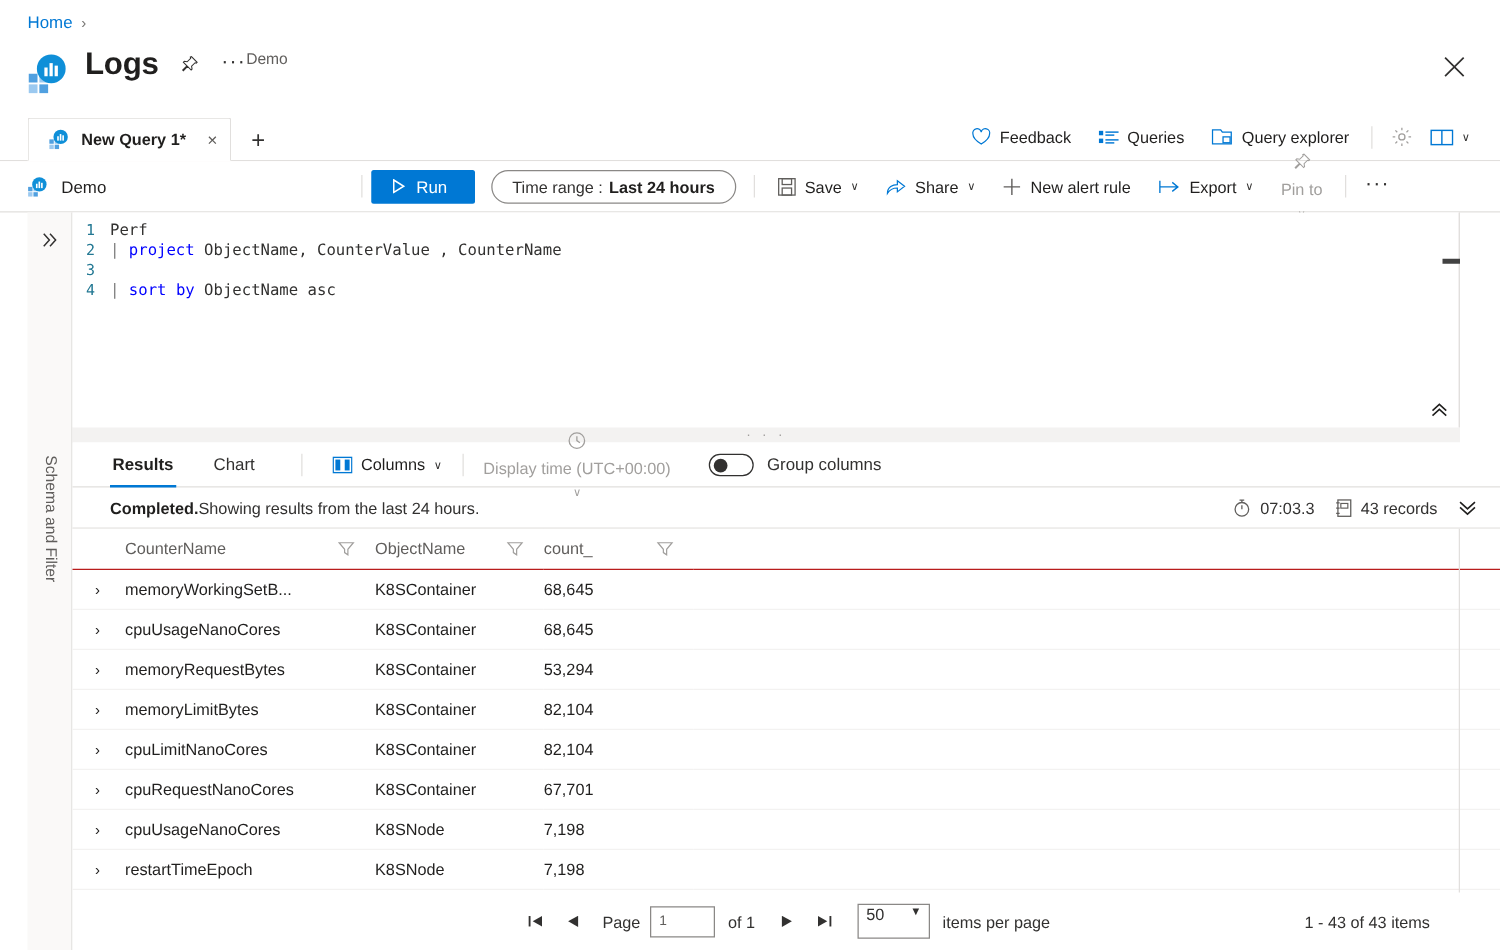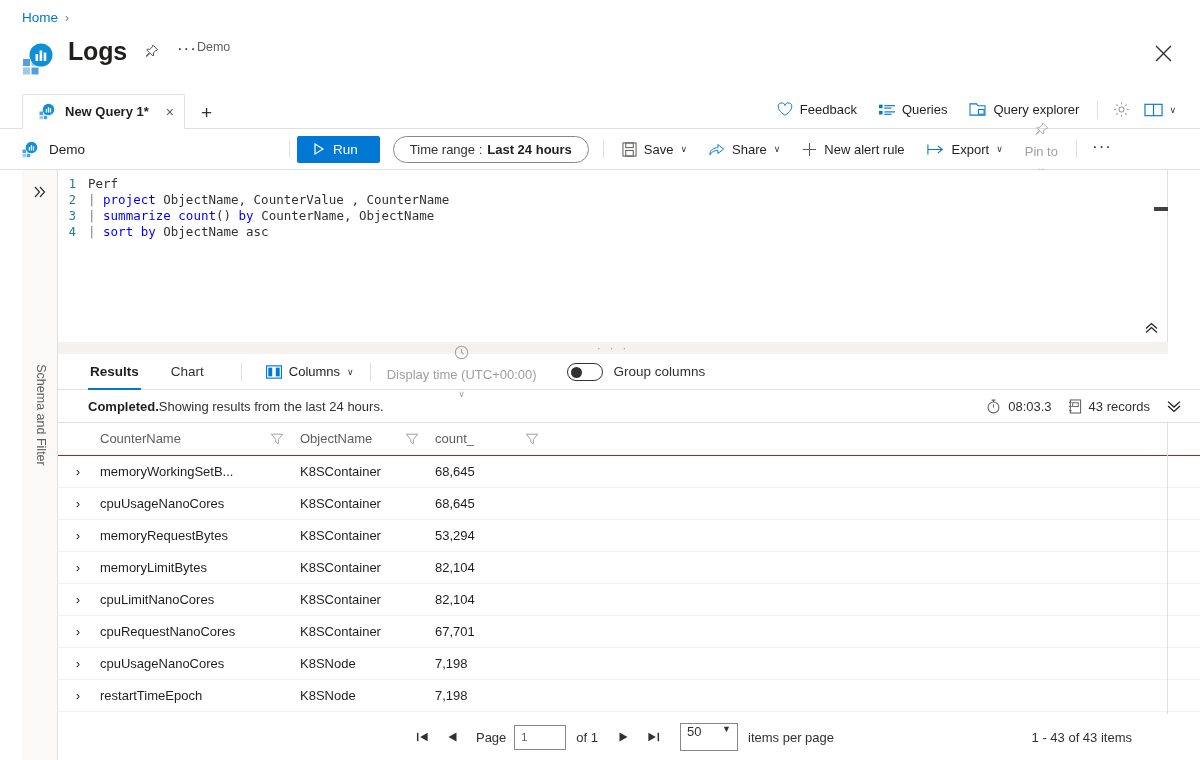--- a/index.html
+++ b/index.html
@@ -189,21 +189,21 @@
   .col-counter { width:200px; }
   .col-object { width:135px; }
   .col-count { width:120px; }
   .col-rest { width:auto; }
   .exp-caret { color:#201f1e; font-size:12px; padding-left:18px; cursor:pointer; }
   .filter-icon { margin-right:16px; cursor:pointer; }
   .table-right-border { position:absolute; right:32px; top:0; bottom:0; width:1px; background:#e1dfdd; }
 
   
   .pager {
-    position:absolute; left:0; right:16px; bottom:0; height:46px;
+    position:absolute; left:0; right:4px; bottom:0; height:46px;
     display:flex; align-items:center; justify-content:center; gap:0;
     font-size:13px; color:#323130;
   }
   .pg-btn { width:30px; height:28px; display:flex; align-items:center; justify-content:center; cursor:pointer; color:#323130;}
   .pg-label { margin:0 8px; }
   .pg-input {
     width:52px; height:25px; border:1px solid #8a8886; background:#fff;
     font-family:inherit; font-size:11px; color:#605e5c; padding:0 6px;
   }
   .pg-of { margin:0 10px; }
@@ -434,21 +434,20 @@
       <div class="codeline">
         <span class="gutter">1</span>
         <span class="codetext"><span>Perf</span></span>
       </div>
       <div class="codeline">
         <span class="gutter">2</span>
         <span class="codetext"><span class="pipe">| </span><span class="kw">project</span><span> ObjectName, CounterValue , CounterName</span></span>
       </div>
       <div class="codeline">
         <span class="gutter">3</span>
-        <span class="codetext"><span class="pipe">| </span><span class="kw">summarize</span><span> </span><span class="fn">count</span><span>() </span><span class="kw">by</span><span> CounterName, ObjectName</span></span>
       </div>
       <div class="codeline">
         <span class="gutter">4</span>
         <span class="codetext"><span class="pipe">| </span><span class="kw">sort</span><span> </span><span class="kw">by</span><span> ObjectName asc</span></span>
       </div>
     </div>
     <div class="editor-vline"></div>
     <div class="editor-scroll-mark"></div>
     <div class="editor-collapse">
       <svg width="15" height="12" viewBox="0 0 14 12">
@@ -505,21 +504,21 @@
       <span class="st-strong">Completed.</span>
       <span class="st-rest"> Showing results from the last 24 hours.</span>
       <span class="right">
         <span class="grp">
           <span>
             <svg width="15" height="15" viewBox="0 0 16 16">
               <circle cx="8" cy="9" r="5.8" fill="none" stroke="#605e5c" stroke-width="1.1"></circle>
               <path d="M8 5.5V9M6 1.2h4M8 1.2v2" fill="none" stroke="#605e5c" stroke-width="1.1"></path>
             </svg>
           </span>
-          <span>08:03.3</span>
+          <span>07:03.3</span>
         </span>
         <span class="grp">
           <span>
             <svg width="14" height="15" viewBox="0 0 15 16">
               <rect x="2.5" y="1" width="11" height="14" fill="none" stroke="#605e5c" stroke-width="1.1"></rect>
               <path d="M1 3.5h3M1 8h3M1 12.5h3" stroke="#605e5c" stroke-width="1.1"></path>
               <rect x="5" y="4" width="6" height="4" fill="none" stroke="#605e5c" stroke-width="1"></rect>
             </svg>
           </span>
           <span>43 records</span>

